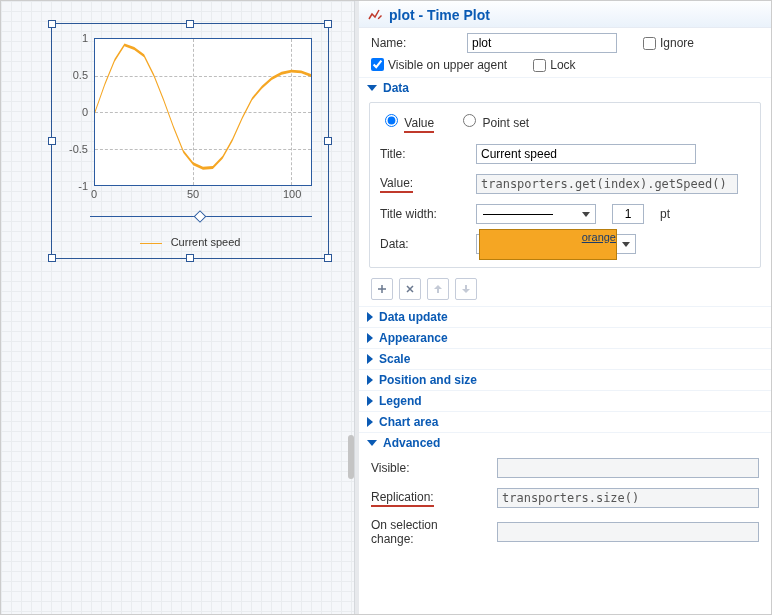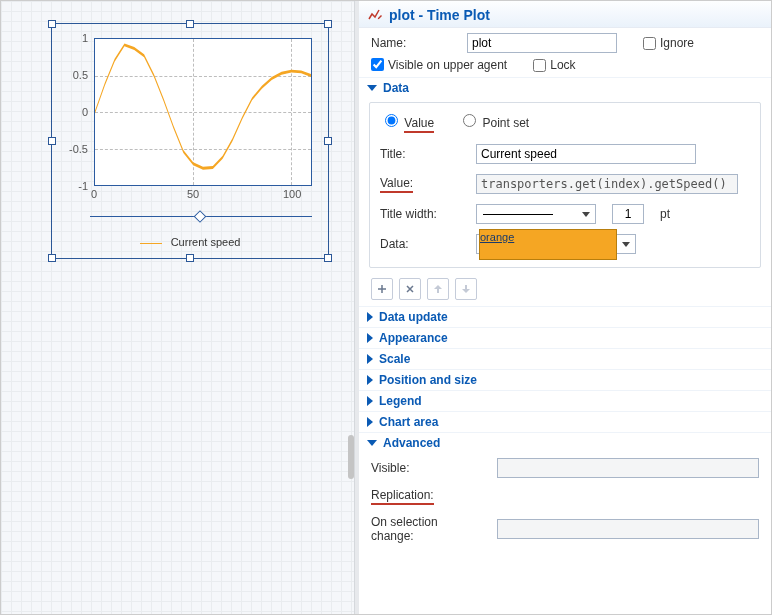--- a/index.html
+++ b/index.html
@@ -88,21 +88,21 @@
   .radio-row{display:flex;align-items:flex-start;gap:24px;padding:2px 0 6px 0;}
   .accent-under{border-bottom:2px solid #c0392b;display:inline-block;padding-bottom:1px;}
 
   .combo{position:relative;height:20px;border:1px solid #a9b6c8;background:#fff;
     display:flex;align-items:center;padding:0 18px 0 6px;min-width:120px;}
   .combo::after{content:"";position:absolute;right:5px;top:7px;width:0;height:0;
     border-left:4px solid transparent;border-right:4px solid transparent;border-top:5px solid #444;}
   .combo .line-smpl{width:90px;border-top:1px solid #000;height:0;}
 
   .color-combo{display:flex;align-items:center;}
-  .color-chip{flex:1;height:31px;background:#f5a623;border:1px solid #b87e0d;text-align:left;
+  .color-chip{flex:1;height:31px;background:#f5a623;border:1px solid #b87e0d;text-align:right;
     font-size:11px;color:#1b3b6a;line-height:14px;text-decoration:underline;}
 
   .tool-row{display:flex;gap:6px;padding:2px 12px 6px 12px;}
   .tool-btn{width:22px;height:22px;border:1px solid #c5ccda;border-radius:2px;
     display:flex;align-items:center;justify-content:center;color:#6a788f;background:#fff;}
   .tool-btn.disabled{color:#c4cad6;}
 
   .wide{flex:1;}
   .mono{font-family:Consolas,monospace;font-size:12px;}
 </style>
@@ -296,20 +296,21 @@
         <span>Advanced</span>
       </div>
       <div class="form-row">
         <label class="lbl" style="flex-basis:110px">Visible:</label>
         <input class="txt ro wide" value="" style="">
       </div>
       <div class="form-row">
         <label class="lbl" style="flex-basis:110px">
           <span class="accent-under">Replication:</span>
         </label>
+        <input class="txt ro mono wide" value="transporters.size()" style="">
       </div>
       <div class="form-row">
         <label class="lbl" style="flex-basis:110px">On selection change:</label>
         <input class="txt ro wide" value="" style="">
       </div>
     </div>
   </div>
 </div>
 
 </body></html>

